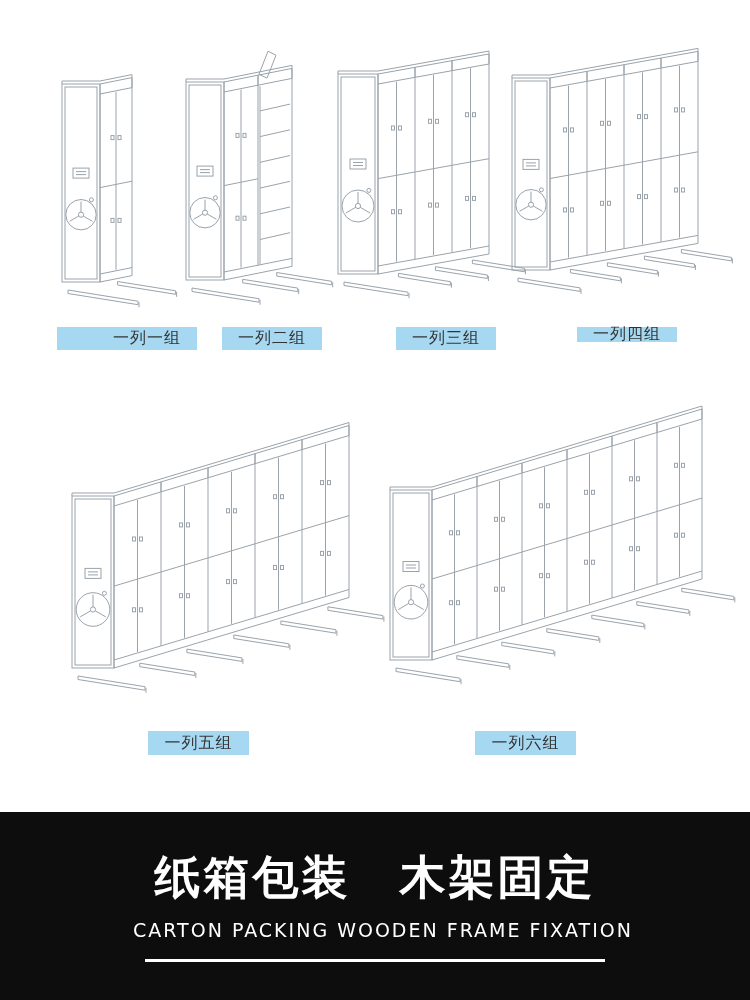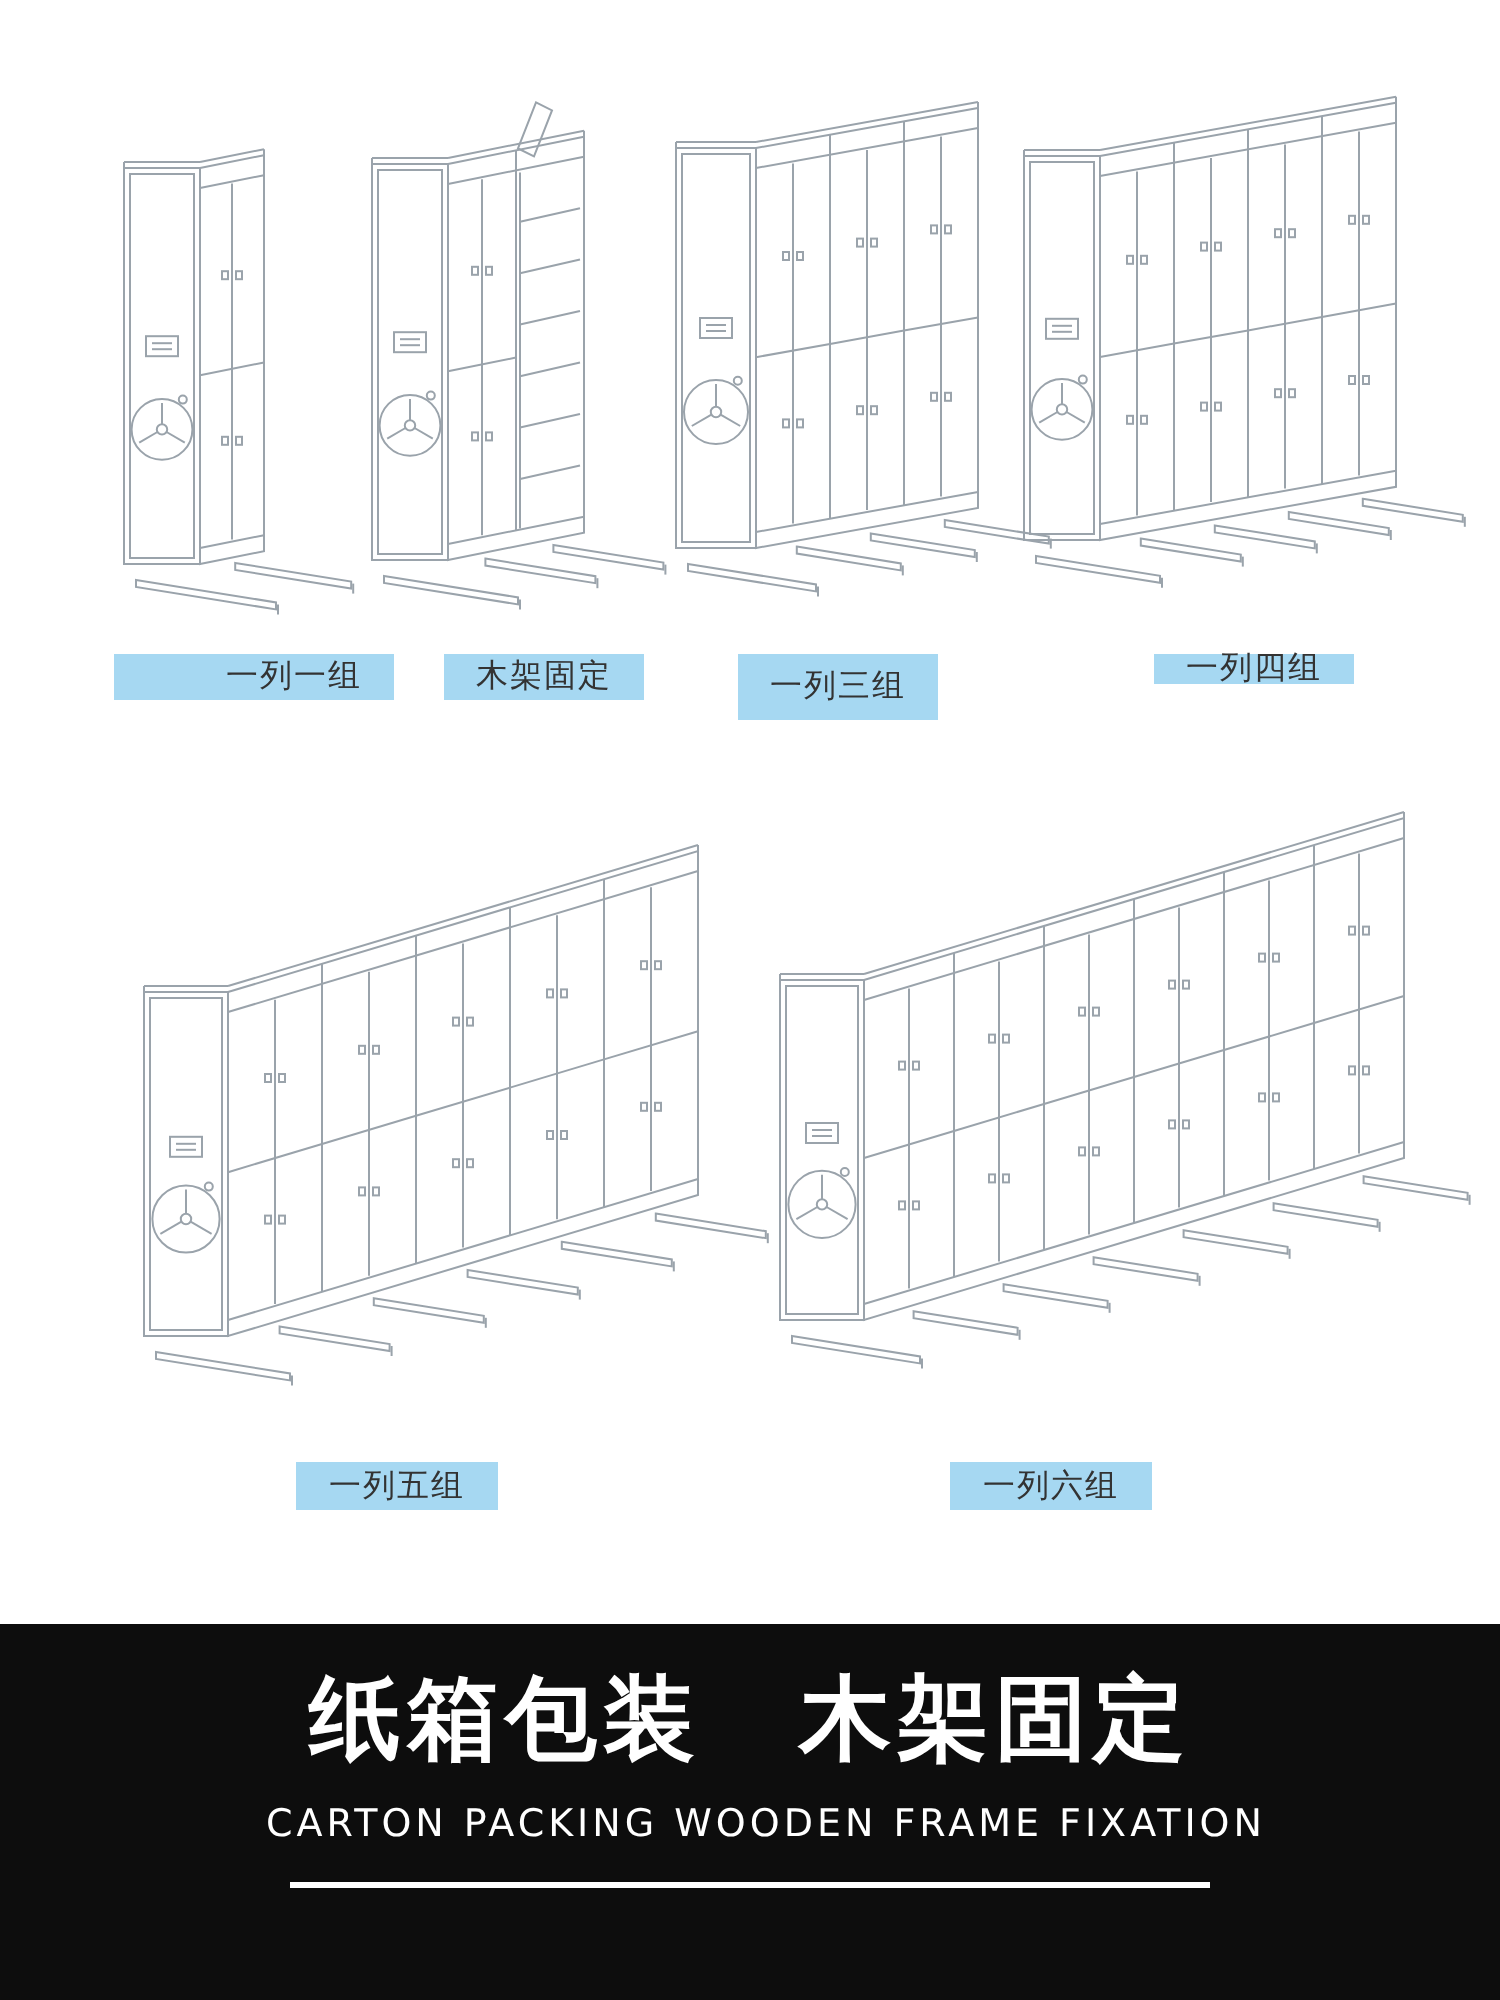--- a/index.html
+++ b/index.html
@@ -12,27 +12,27 @@
   #drawings line,#drawings rect,#drawings polygon,#drawings circle{
     stroke:var(--line,#9aa3ab);fill:none;stroke-width:1;
   }
   .cfg-label{
     position:absolute;display:flex;align-items:center;justify-content:center;
     background:var(--label-bg,#a6d8f2);color:var(--label-text,#333);
     font-size:16px;letter-spacing:1px;white-space:nowrap;
   }
   .lbl-1{left:57px;top:327px;width:100px;height:23px;padding-left:40px;}
   .lbl-2{left:222px;top:327px;width:100px;height:23px;}
-  .lbl-3{left:369px;top:327px;width:100px;height:33px;}
+  .lbl-3{left:396px;top:327px;width:100px;height:23px;}
   .lbl-4{left:577px;top:327px;width:100px;height:15px;}
   .lbl-5{left:148px;top:731px;width:101px;height:24px;}
   .lbl-6{left:475px;top:731px;width:101px;height:24px;}
   .footer{
     position:absolute;left:0;top:812px;width:750px;height:188px;
-    background:var(--band-bg,#0d0d0d);text-align:center;padding-top:22px;
+    background:var(--band-bg,#0d0d0d);text-align:center;padding-top:40px;
     box-sizing:border-box;
   }
   .footer-title{
     color:var(--band-text,#fff);font-size:46px;font-weight:700;
     letter-spacing:3px;line-height:1.1;
   }
   .footer-sub{
     color:var(--band-text,#fff);font-size:19px;font-weight:500;
     letter-spacing:2px;margin-top:16px;margin-left:16px;
   }
@@ -380,21 +380,21 @@
         <line x1="679.5" y1="426.8" x2="679.5" y2="576.8"></line>
         <line x1="657.0" y1="511.5" x2="702.0" y2="498.0"></line>
         <rect x="674.5" y="463.3" width="3" height="4"></rect>
         <rect x="681.5" y="463.3" width="3" height="4"></rect>
         <rect x="674.5" y="533.2" width="3" height="4"></rect>
         <rect x="681.5" y="533.2" width="3" height="4"></rect>
       </g>
     </svg>
 
   <div class="cfg-label lbl-1">一列一组</div>
-  <div class="cfg-label lbl-2">木架固定</div>
+  <div class="cfg-label lbl-2">一列二组</div>
   <div class="cfg-label lbl-3">一列三组</div>
   <div class="cfg-label lbl-4">一列四组</div>
   <div class="cfg-label lbl-5">一列五组</div>
   <div class="cfg-label lbl-6">一列六组</div>
 
   <div class="footer">
     <div class="footer-title">纸箱包装　木架固定</div>
     <div class="footer-sub">CARTON PACKING WOODEN FRAME FIXATION</div>
     <div class="footer-line"></div>
   </div>

